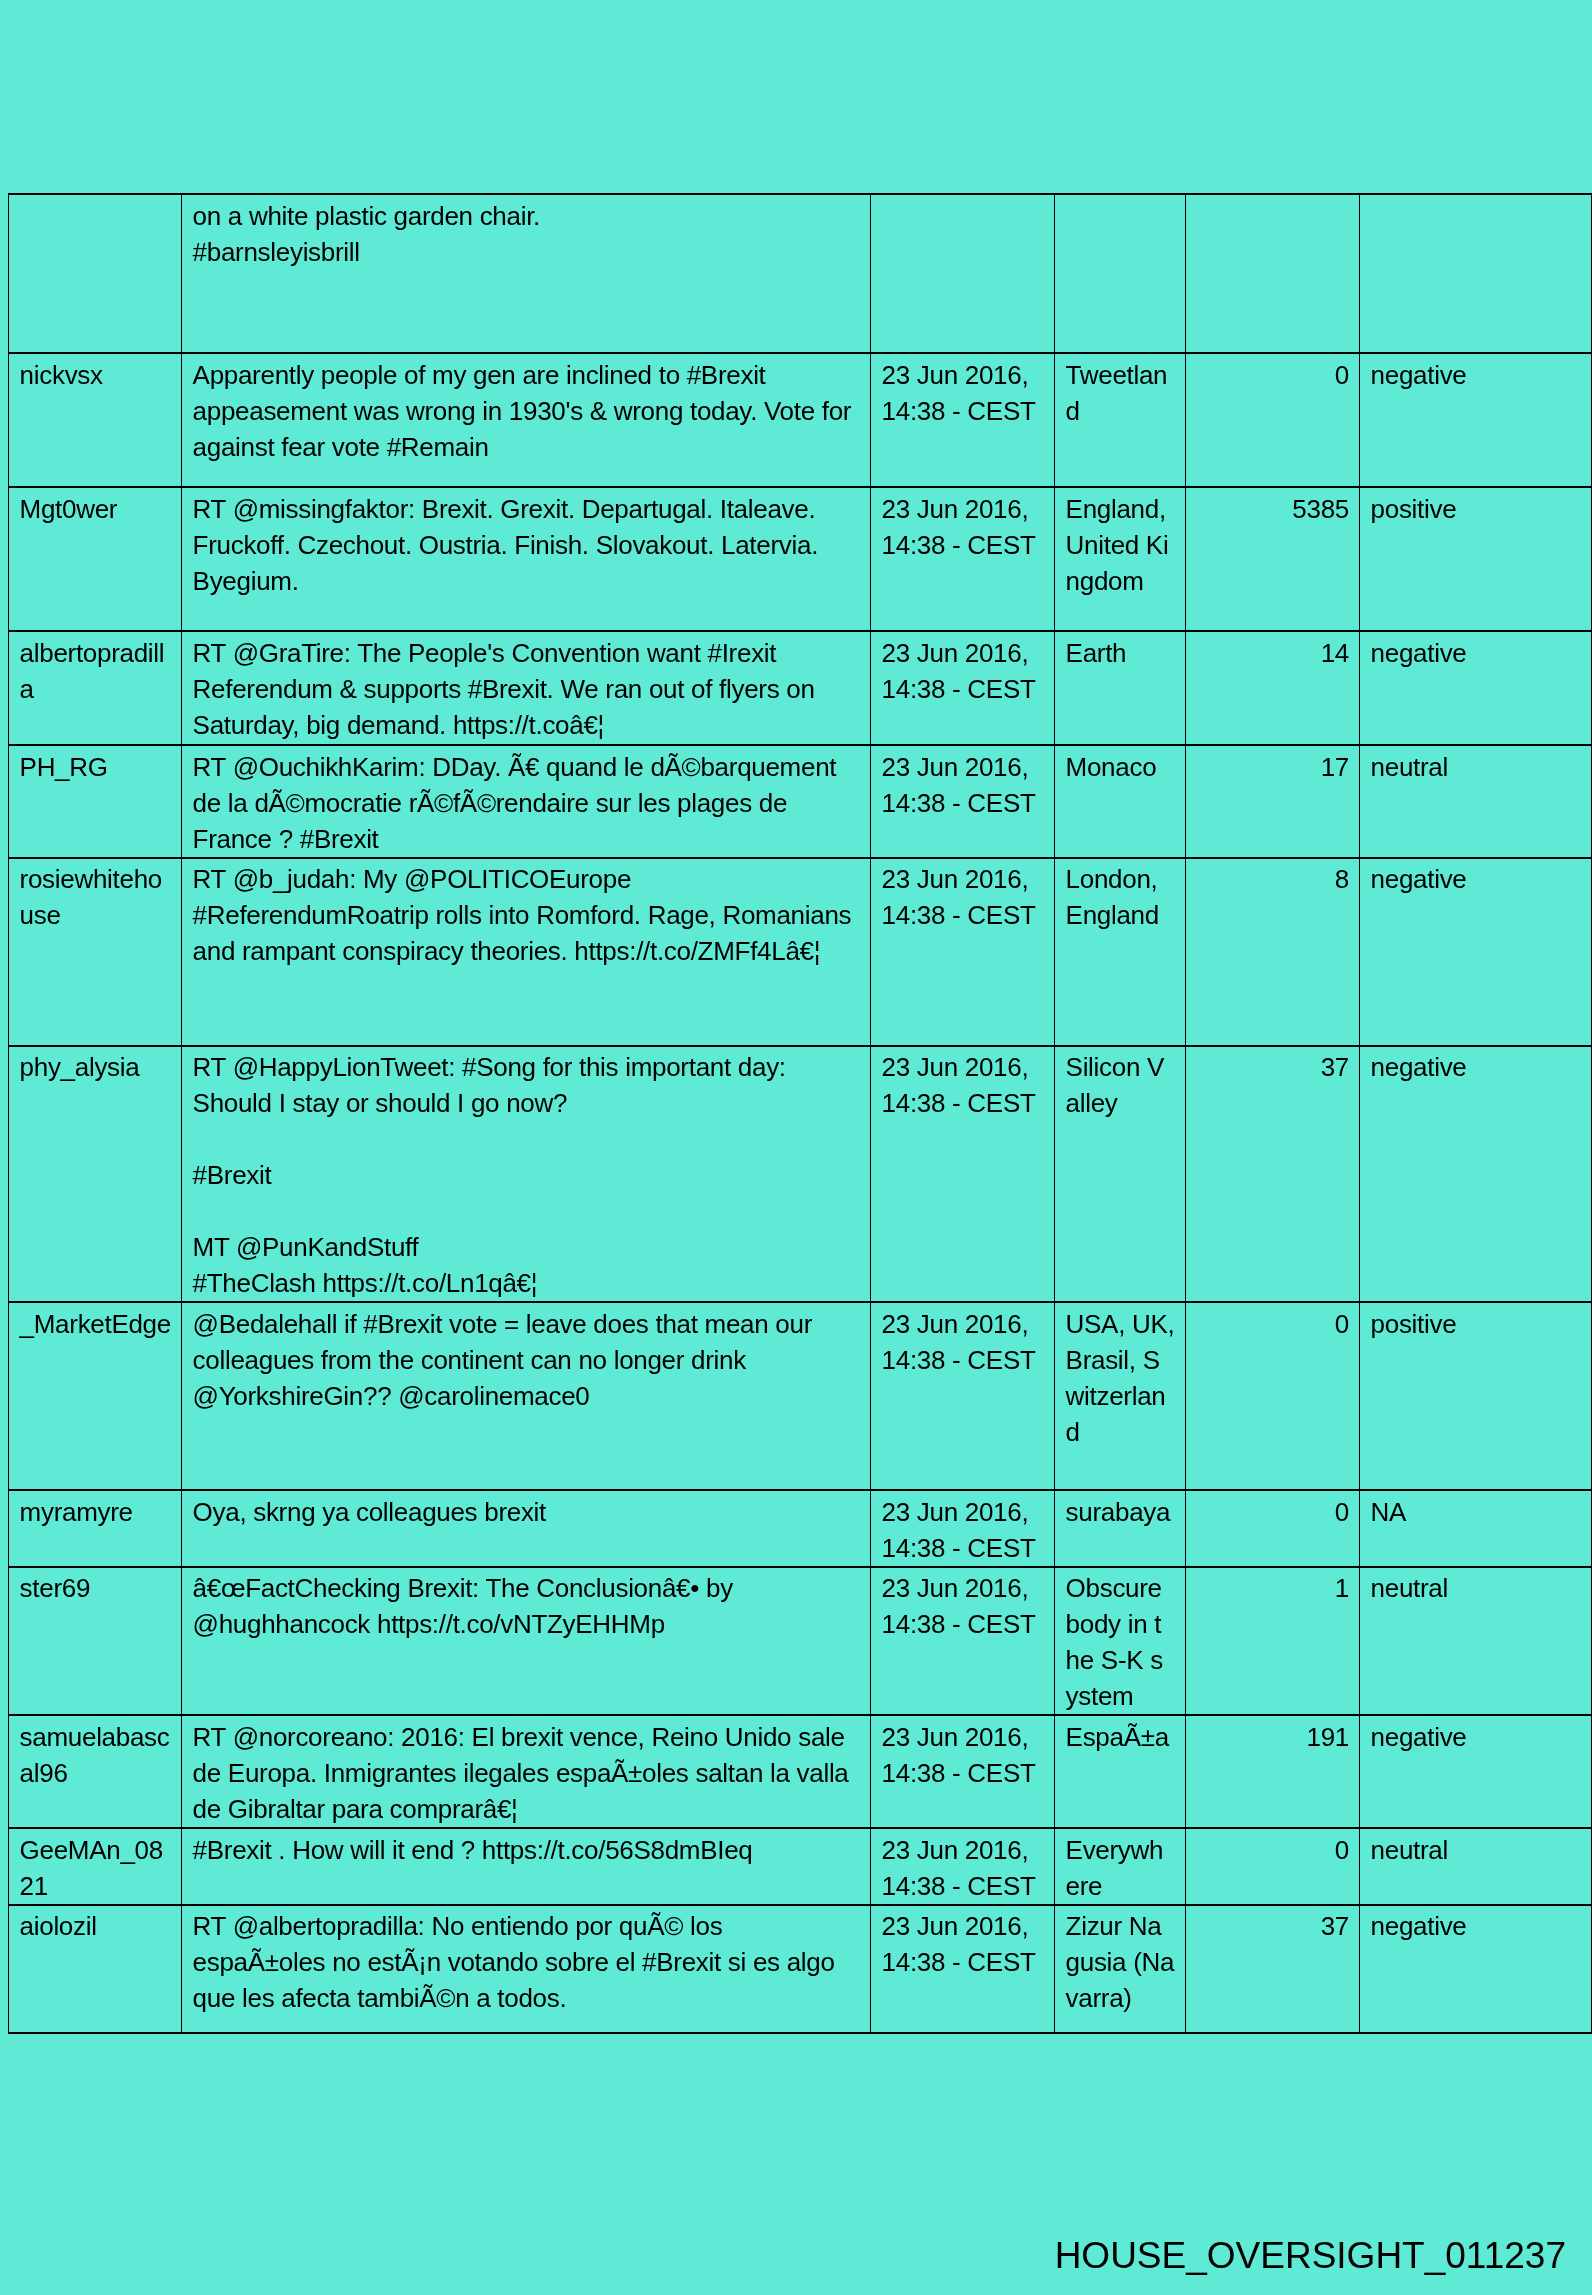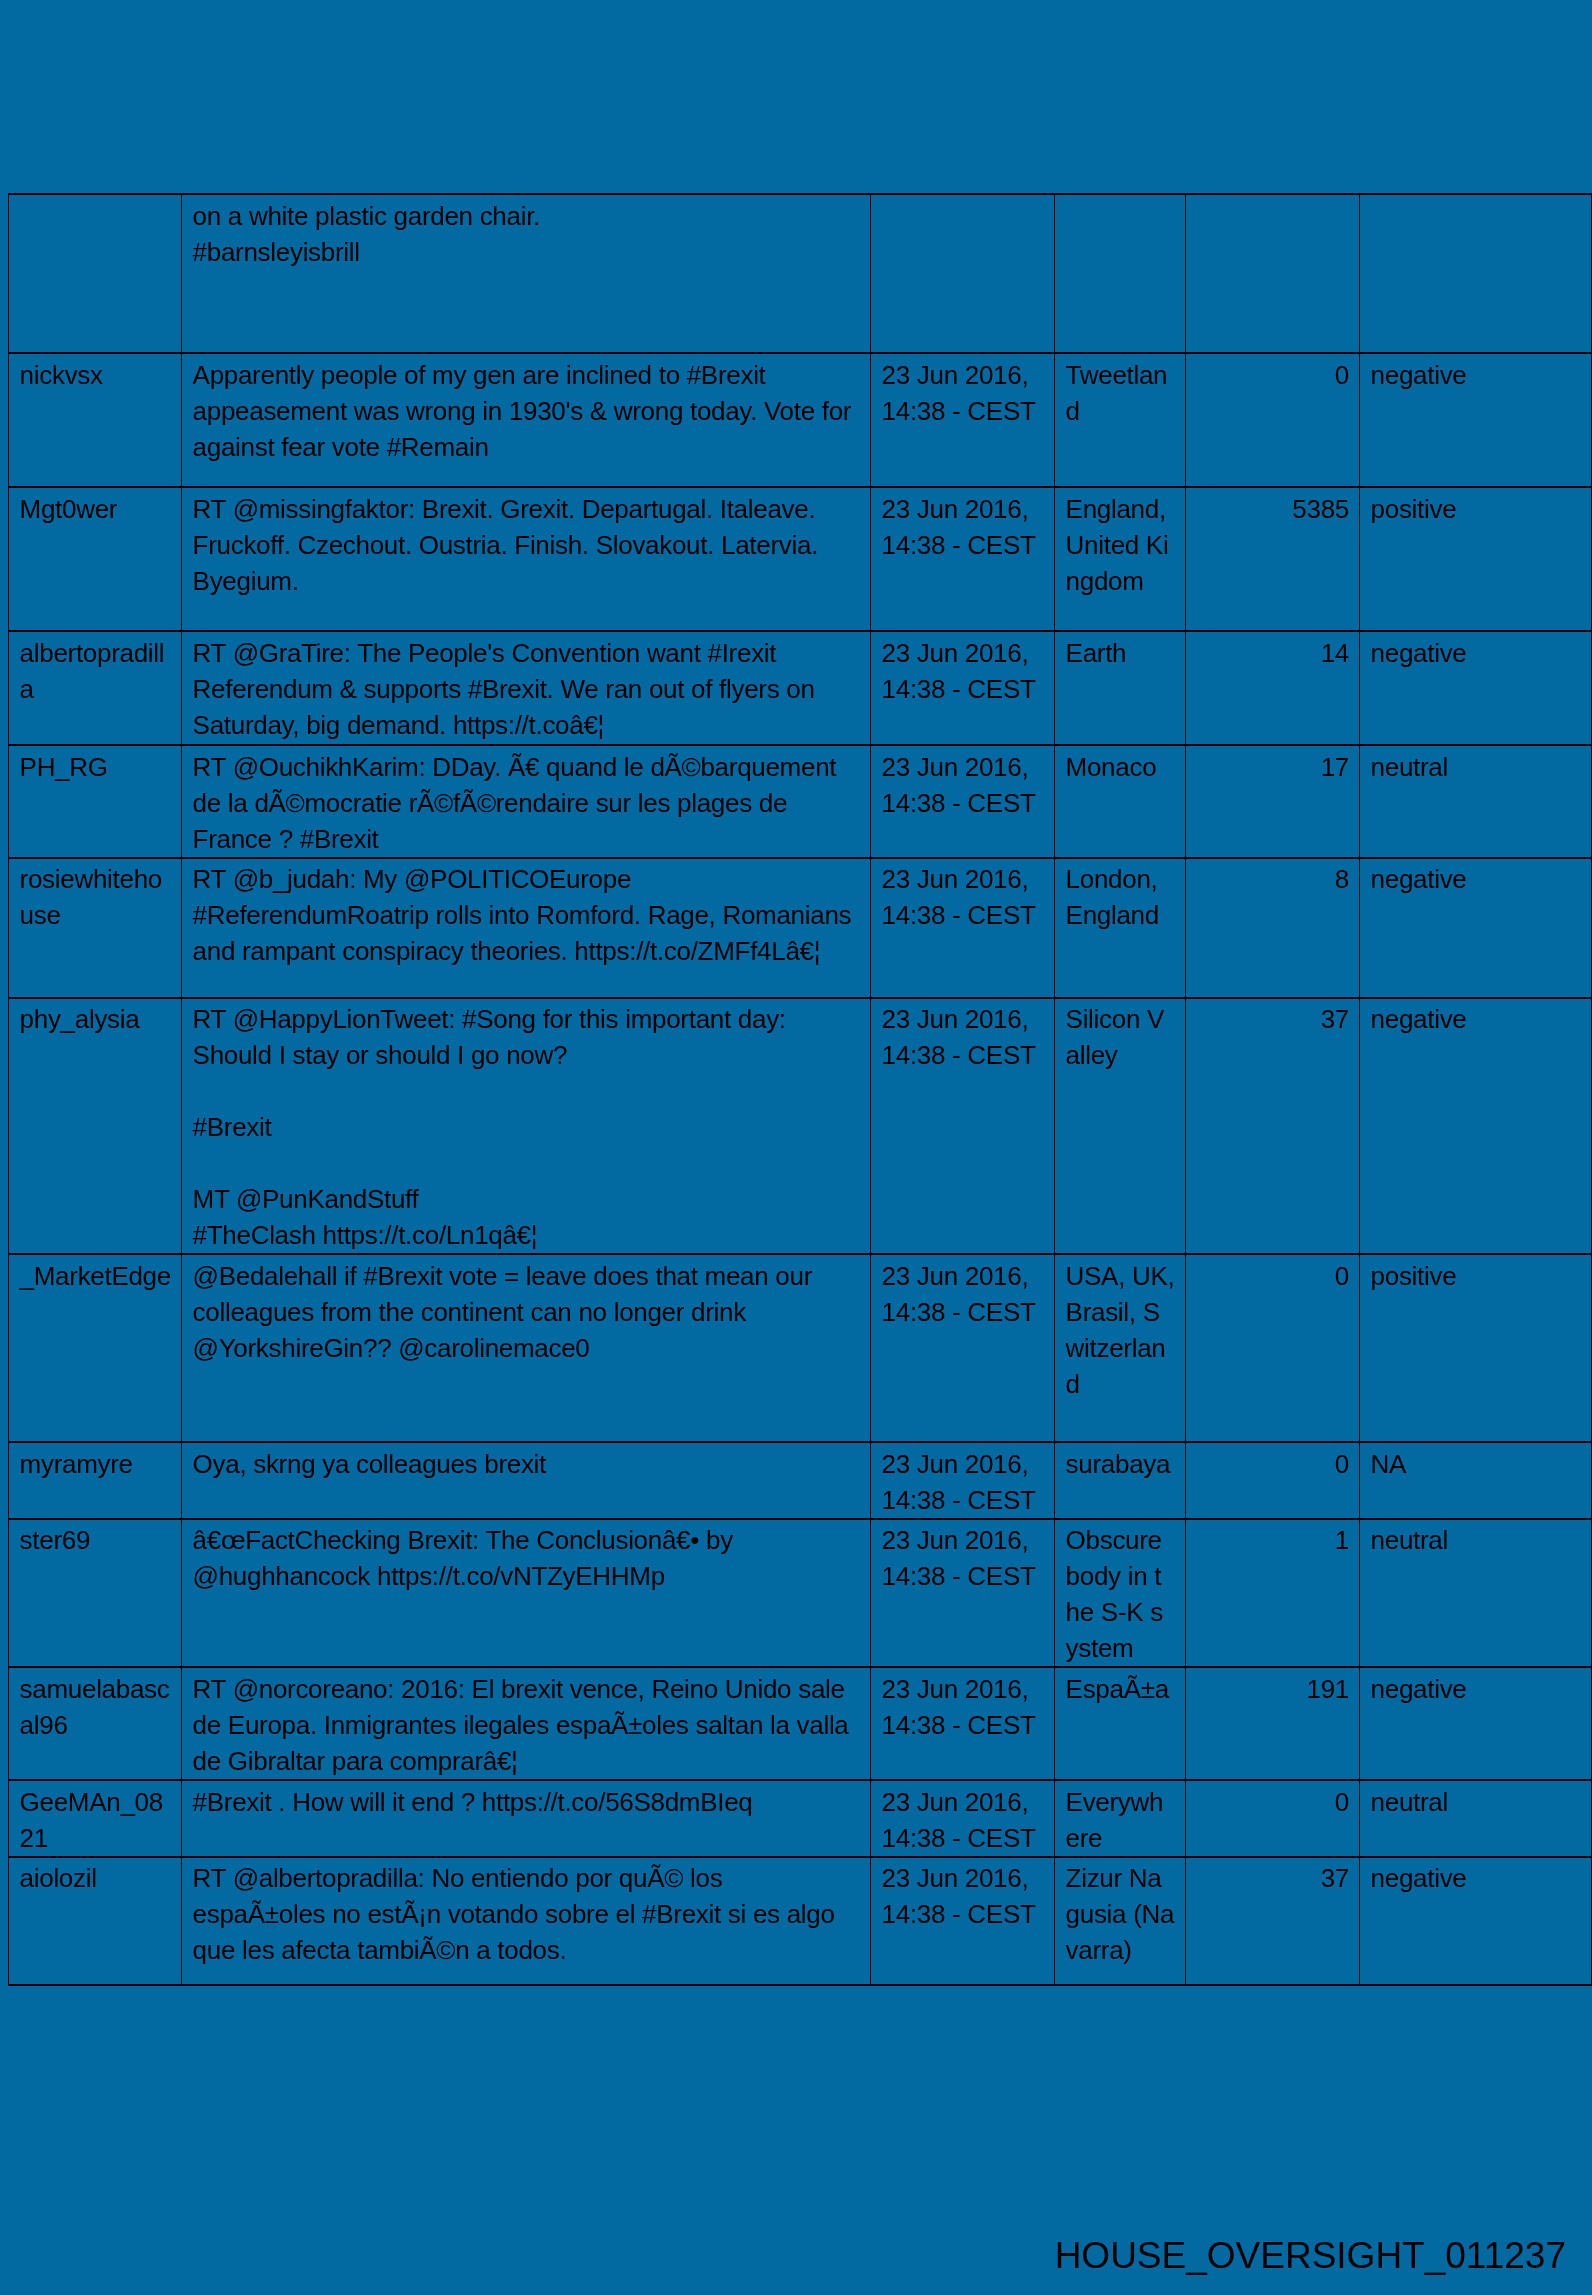--- a/index.html
+++ b/index.html
@@ -11,21 +11,21 @@
     width: 1592px;
     height: 2295px;
     position: relative;
     overflow: hidden;
     font-family: "Liberation Sans", sans-serif;
     color: #000000;
   }
   .page {
     position: absolute;
     inset: 0;
-    background: #0369a1;
+    background: #5eead4;
   }
   table.tweets {
     position: absolute;
     left: 8.3px;
     top: 193px;
     width: 1583px;
     border-collapse: collapse;
     table-layout: fixed;
     font-size: 26px;
     line-height: 36px;
@@ -53,21 +53,21 @@
   td.col-location { word-break: break-all; }
   td.col-retweets { text-align: right; }
   td.col-sentiment{ }
 
   
   tbody tr:nth-child(1)  { height: 159px; }
   tbody tr:nth-child(2)  { height: 134px; }
   tbody tr:nth-child(3)  { height: 144px; }
   tbody tr:nth-child(4)  { height: 114px; }
   tbody tr:nth-child(5)  { height: 103px; }
-  tbody tr:nth-child(6)  { height: 140px; }
+  tbody tr:nth-child(6)  { height: 188px; }
   tbody tr:nth-child(7)  { height: 244px; }
   tbody tr:nth-child(8)  { height: 188px; }
   tbody tr:nth-child(9)  { height: 74px; }
   tbody tr:nth-child(10) { height: 144px; }
   tbody tr:nth-child(11) { height: 112px; }
   tbody tr:nth-child(12) { height: 76px; }
   tbody tr:nth-child(13) { height: 128px; }
 
   .footer-bates {
     position: absolute;

